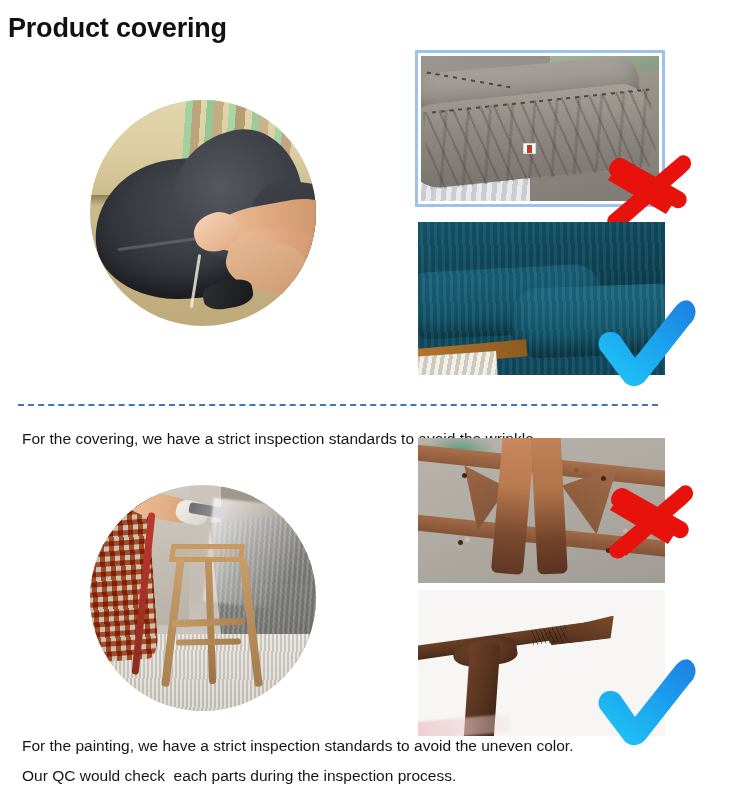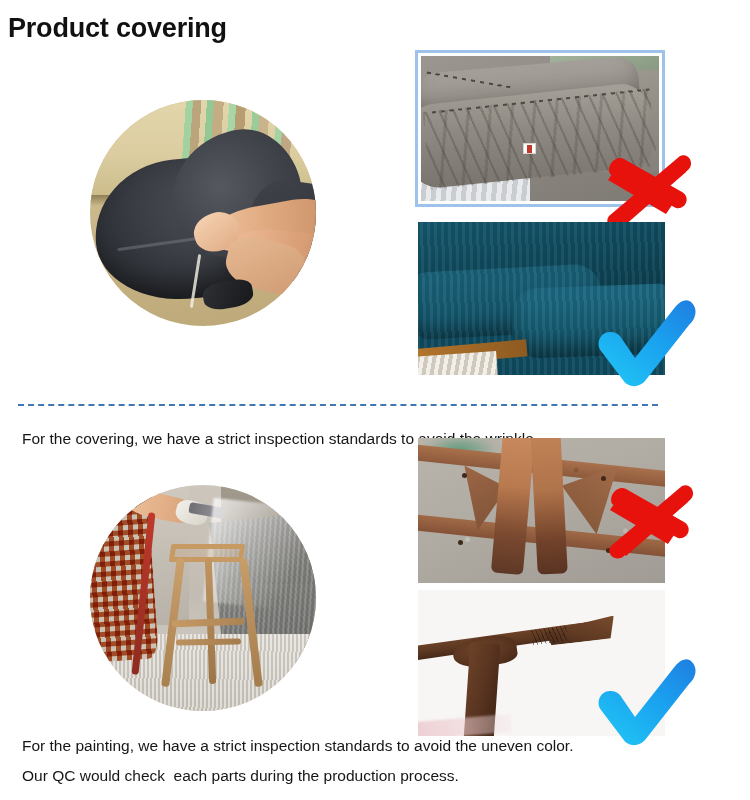--- a/index.html
+++ b/index.html
@@ -661,13 +661,13 @@
         </linearGradient>
       </defs>
       <path d="M100 10 C106 16 104 26 97 32 L53 88 C47 95 36 95 31 87 L9 58
                C3 50 9 38 19 39 C24 39 28 42 30 46 L43 65 L84 13
                C89 7 96 5 100 10 Z" fill="url(#gradCheck2)"></path>
     </svg>
   </div>
 </div>
 
 <div class="caption" id="caption-painting-1">For the painting, we have a strict inspection standards to avoid the uneven color.</div>
-<div class="caption" id="caption-painting-2">Our QC would check  each parts during the production process.</div>
+<div class="caption" id="caption-painting-2">Our QC would check  each parts during the inspection process.</div>
 
 </body></html>

